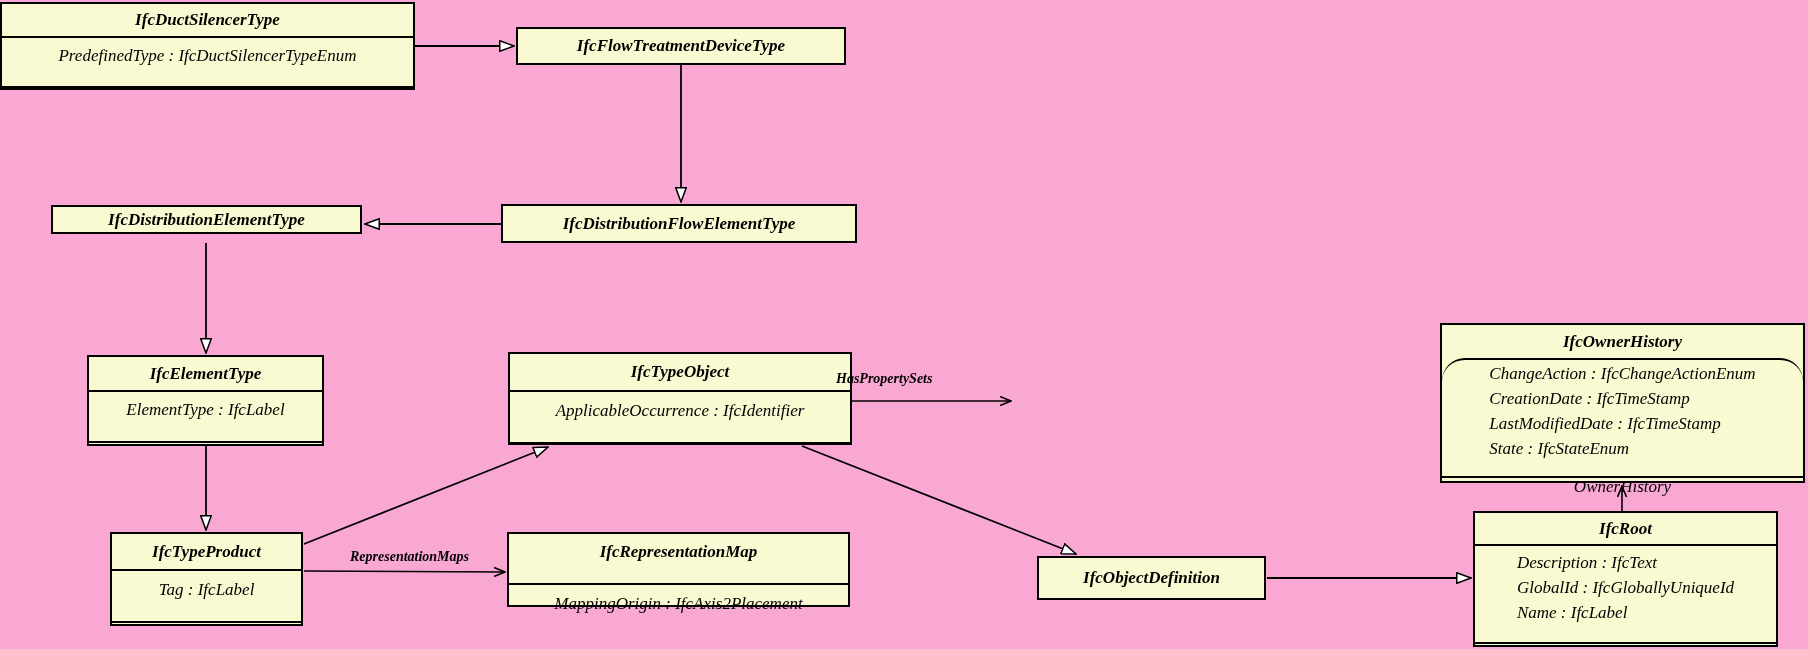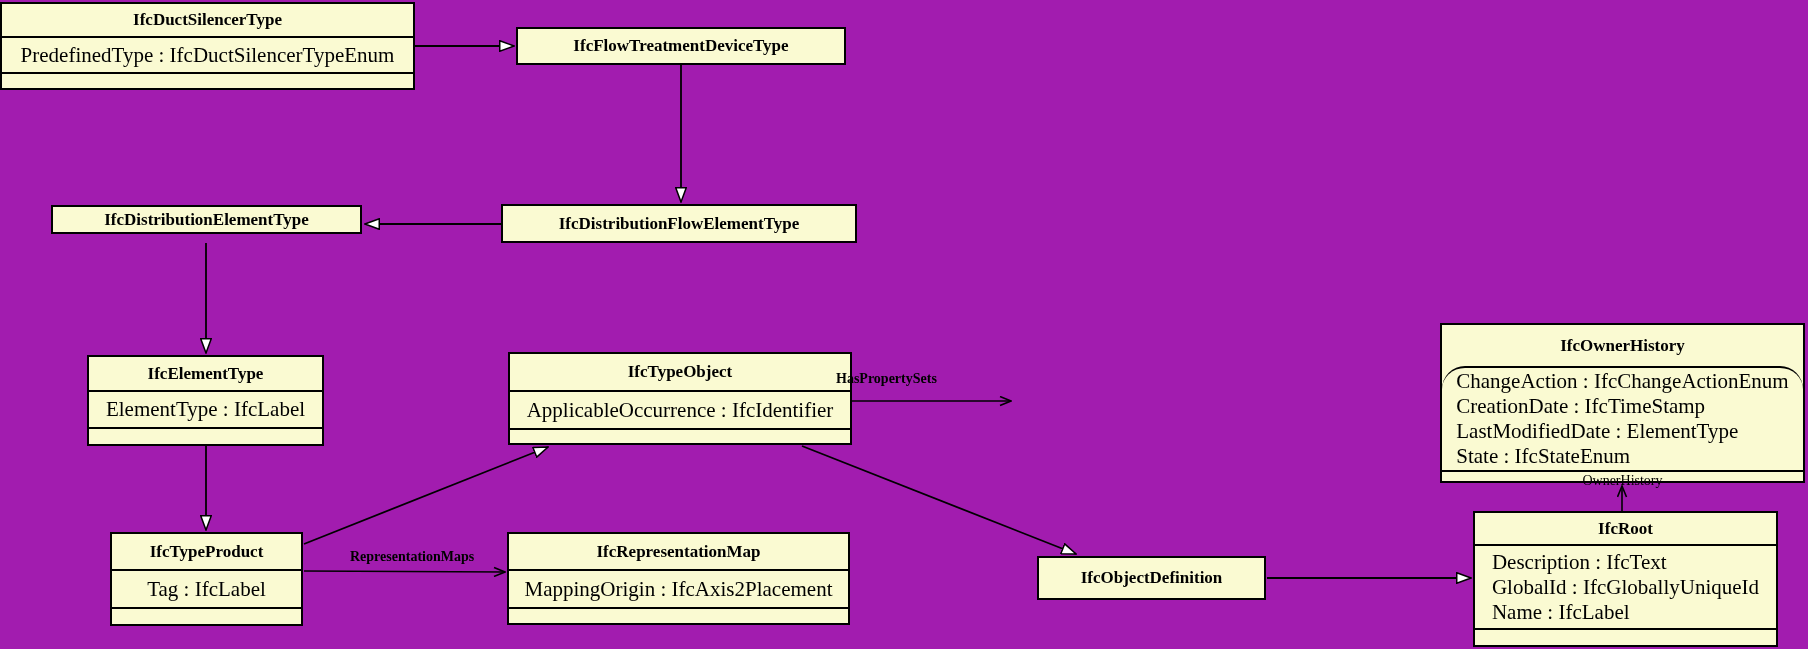--- a/index.html
+++ b/index.html
@@ -4,24 +4,25 @@
 <style>
   html, body {
     margin: 0;
     padding: 0;
     background: #ffffff;
   }
   #canvas {
     position: relative;
     width: 1808px;
     height: 649px;
-    background: #a21caf;
+    background: #f9a8d4;
     font-family: "Liberation Serif", "DejaVu Serif", serif;
     color: #000000;
     overflow: hidden;
+    font-style: italic;
   }
   #edges {
     position: absolute;
     left: 0;
     top: 0;
     width: 1808px;
     height: 649px;
     z-index: 1;
   }
   .node {
@@ -45,35 +46,36 @@
   .node .title {
     font-weight: bold;
     font-size: 17px;
     text-align: center;
     flex: 0 0 auto;
   }
   .node.single .title {
     flex: 1 1 auto;
   }
   .node .attrs {
-    font-size: 21px;
+    font-size: 17px;
     flex: 0 0 auto;
     padding: 2px 10px;
   }
   .attr-block {
     text-align: left;
   }
   .attr-block div {
     line-height: 25px;
     white-space: nowrap;
   }
   .node .footer {
     flex: 1 1 auto;
-    font-size: 14px;
+    font-size: 17px;
     line-height: 18px;
+    margin-top: 14px;
   }
   .edge-label {
     position: absolute;
     font-size: 14px;
     font-weight: bold;
     white-space: nowrap;
     z-index: 3;
   }
 </style>
 </head>
@@ -140,43 +142,43 @@
     <div class="c attrs" style="height:38px;">
       <div class="attr-block">
           <div>ApplicableOccurrence : IfcIdentifier</div>
         </div>
     </div>
     <div class="c footer"></div>
   </div>
 
 
   <div class="node" style="left:1440px; top:323px; width:365px; height:160px;">
-    <div class="c title" style="height:41px;">IfcOwnerHistory</div>
+    <div class="c title" style="height:33px;">IfcOwnerHistory</div>
     <div class="c attrs" style="height:104px;border-radius:23px;">
       <div class="attr-block">
         <div>ChangeAction : IfcChangeActionEnum</div>
         <div>CreationDate : IfcTimeStamp</div>
-        <div>LastModifiedDate : ElementType</div>
+        <div>LastModifiedDate : IfcTimeStamp</div>
         <div>State : IfcStateEnum</div>
       </div>
     </div>
     <div class="c footer">OwnerHistory</div>
   </div>
 
   <div class="node" style="left:110px; top:532px; width:193px; height:94px;">
     <div class="c title" style="height:35px;">IfcTypeProduct</div>
     <div class="c attrs" style="height:38px;align-items:center;">
       <div class="attr-block">
           <div>Tag : IfcLabel</div>
         </div>
     </div>
     <div class="c footer"></div>
   </div>
 
-  <div class="node" style="left:507px; top:532px; width:343px; height:93px;">
+  <div class="node" style="left:507px; top:532px; width:343px; height:75px;gap:14px;">
     <div class="c title" style="height:35px;">IfcRepresentationMap</div>
     <div class="c attrs" style="height:38px;">
       <div class="attr-block">
           <div>MappingOrigin : IfcAxis2Placement</div>
         </div>
     </div>
     <div class="c footer"></div>
   </div>
 
   <div class="node single" style="left:1037px; top:556px; width:229px; height:44px;">

